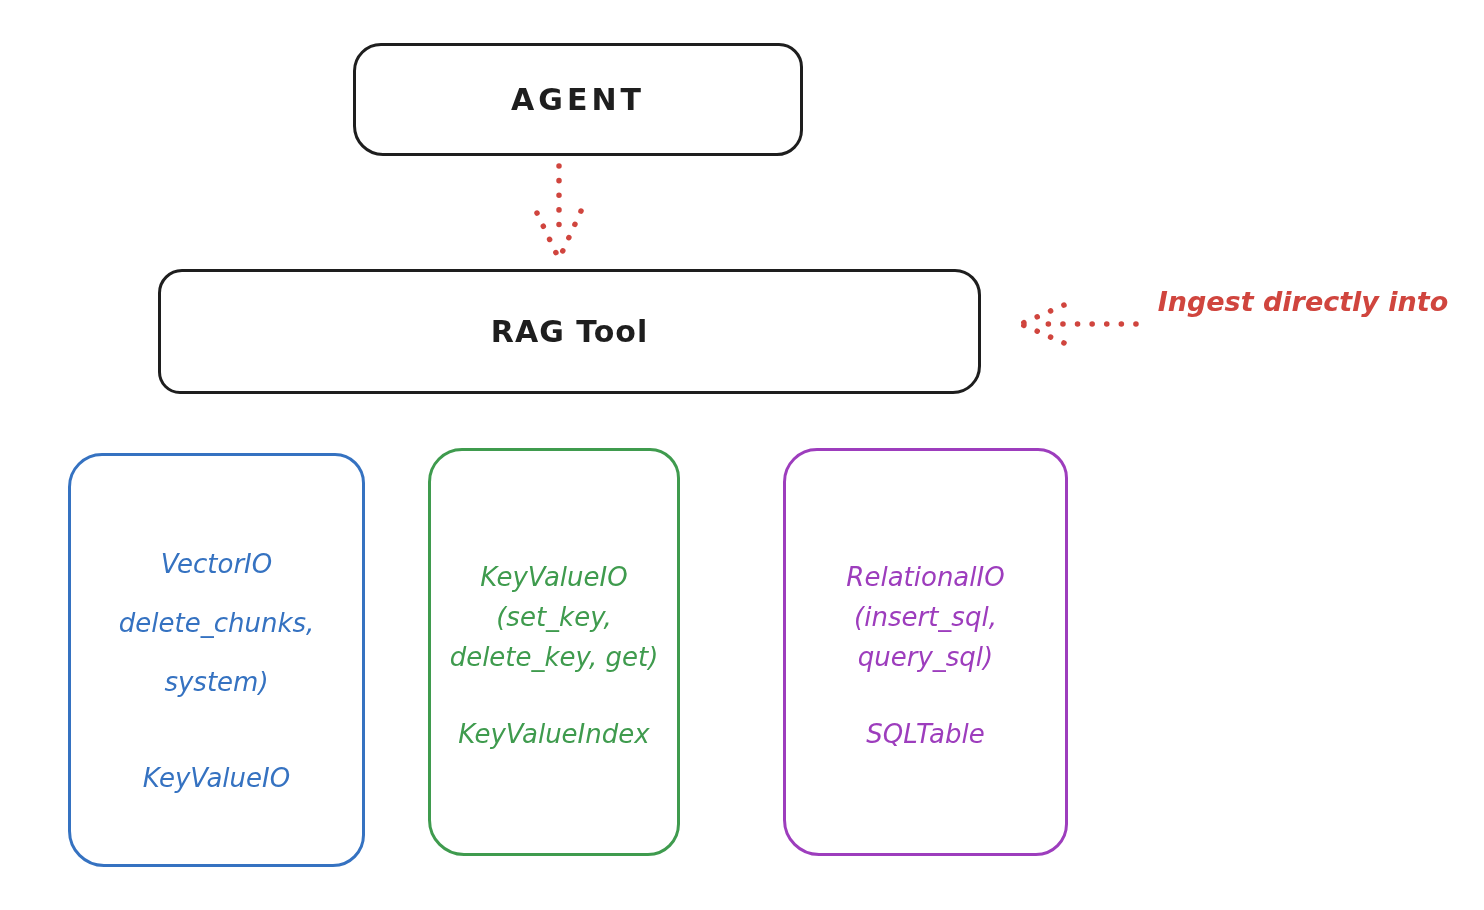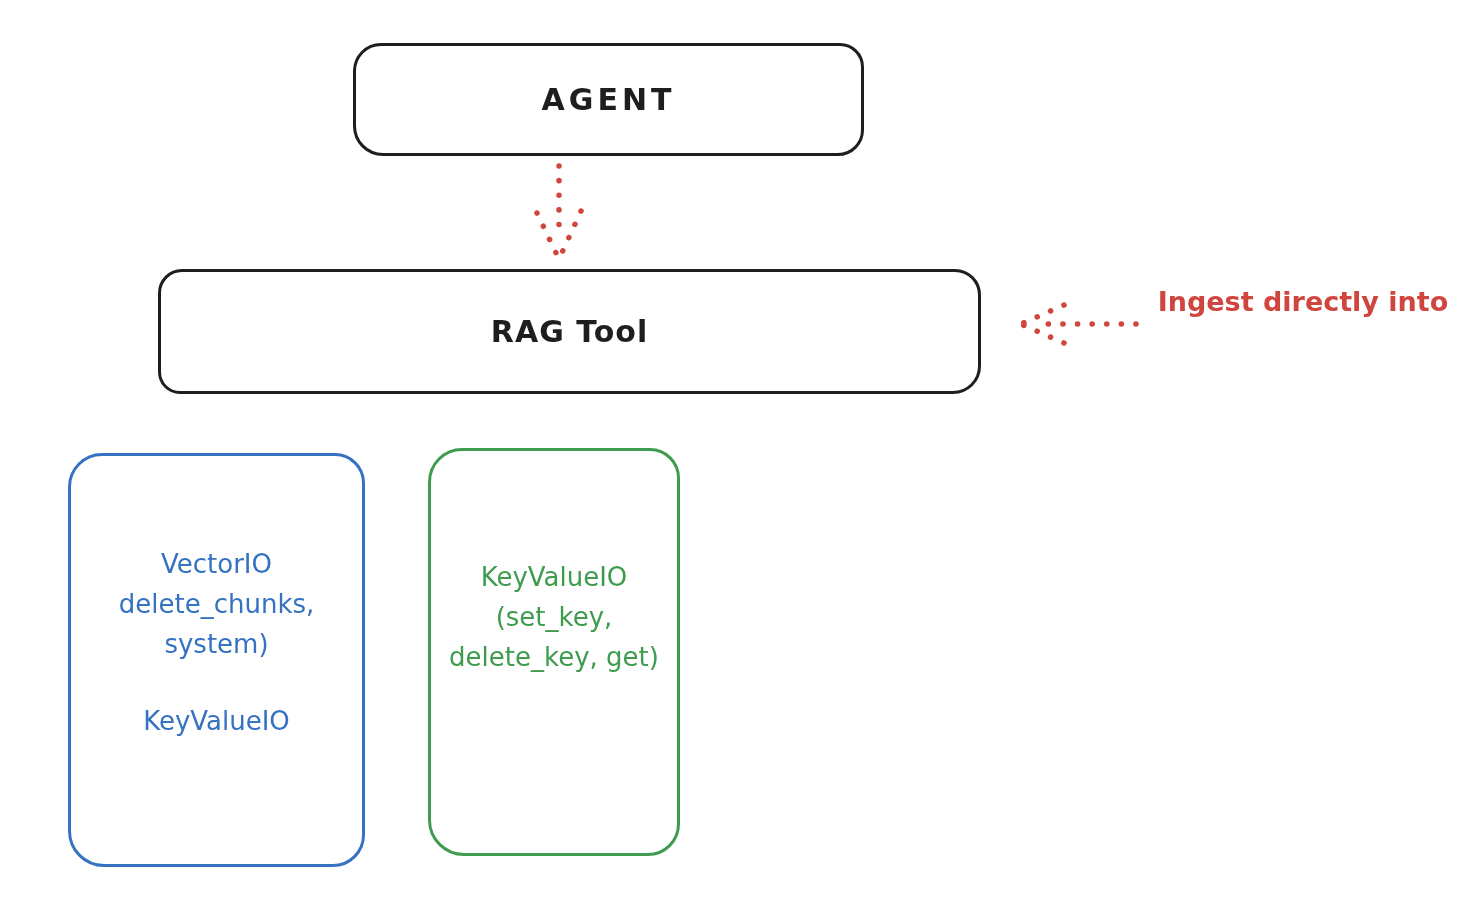--- a/index.html
+++ b/index.html
@@ -22,21 +22,21 @@
   }
   .node{
     position:absolute;
     border:3.5px solid var(--ink);
     border-radius:26px;
     display:flex;align-items:center;justify-content:center;
     background:#ffffff;
     box-sizing:border-box;
   }
   .agent-box{
-    left:353px;top:43px;width:511px;height:113px;
+    left:353px;top:43px;width:450px;height:113px;
     border-radius:28px 24px 26px 30px;
   }
   .agent-label{
     font-size:30px;font-weight:700;letter-spacing:4px;
   }
   .rag-box{
     left:158px;top:269px;width:823px;height:125px;
     border-radius:24px 26px 28px 22px;
   }
   .rag-label{
@@ -59,33 +59,34 @@
     box-sizing:border-box;
     display:flex;flex-direction:column;align-items:center;
     background:#ffffff;
     text-align:center;
     font-size:26px;font-weight:500;line-height:40px;
   }
   .store-vector{
     left:68px;top:453px;width:297px;height:414px;
     border-color:var(--blue);color:var(--blue);
     padding-top:88px;
+    gap:19px;
   }
   .store-keyvalue{
     left:428px;top:448px;width:252px;height:408px;
     border-color:var(--green);color:var(--green);
     padding-top:106px;
   }
   .store-relational{
     left:783px;top:448px;width:285px;height:408px;
     border-color:var(--purple);color:var(--purple);
     padding-top:106px;
   }
   .index-label{margin-top:37px;}
-  .line{display:block;}
+  .line{display:block;font-style:italic;}
 </style>
 </head>
 <body>
 
 <div class="canvas">
 
   <div class="node agent-box">
     <span class="agent-label">AGENT</span>
   </div>
 
@@ -117,16 +118,23 @@
     <span class="line">VectorIO</span>
     <span class="line">delete_chunks,</span>
     <span class="line">system)</span>
     <span class="line index-label">KeyValueIO</span>
   </div>
 
   <div class="store-box store-keyvalue">
     <span class="line">KeyValueIO</span>
     <span class="line">(set_key,</span>
     <span class="line">delete_key, get)</span>
+    <span class="line index-label">KeyValueIndex</span>
   </div>
 
+  <div class="store-box store-relational">
+    <span class="line">RelationalIO</span>
+    <span class="line">(insert_sql,</span>
+    <span class="line">query_sql)</span>
+    <span class="line index-label">SQLTable</span>
+  </div>
 
 </div>
 
 </body></html>

